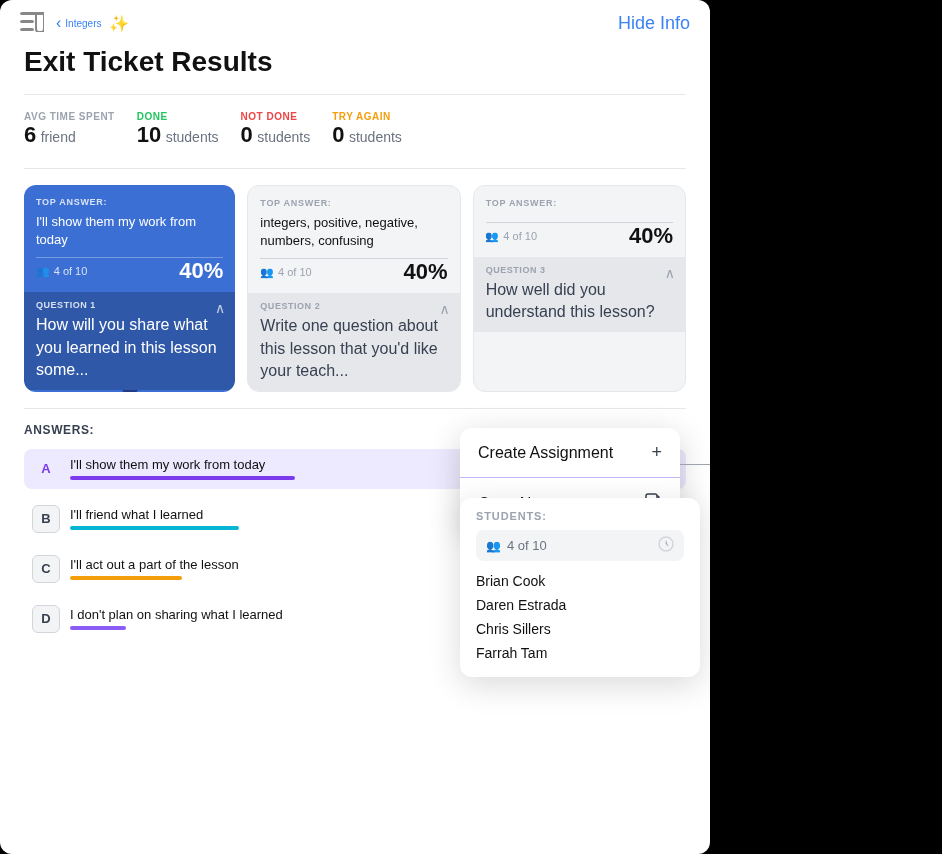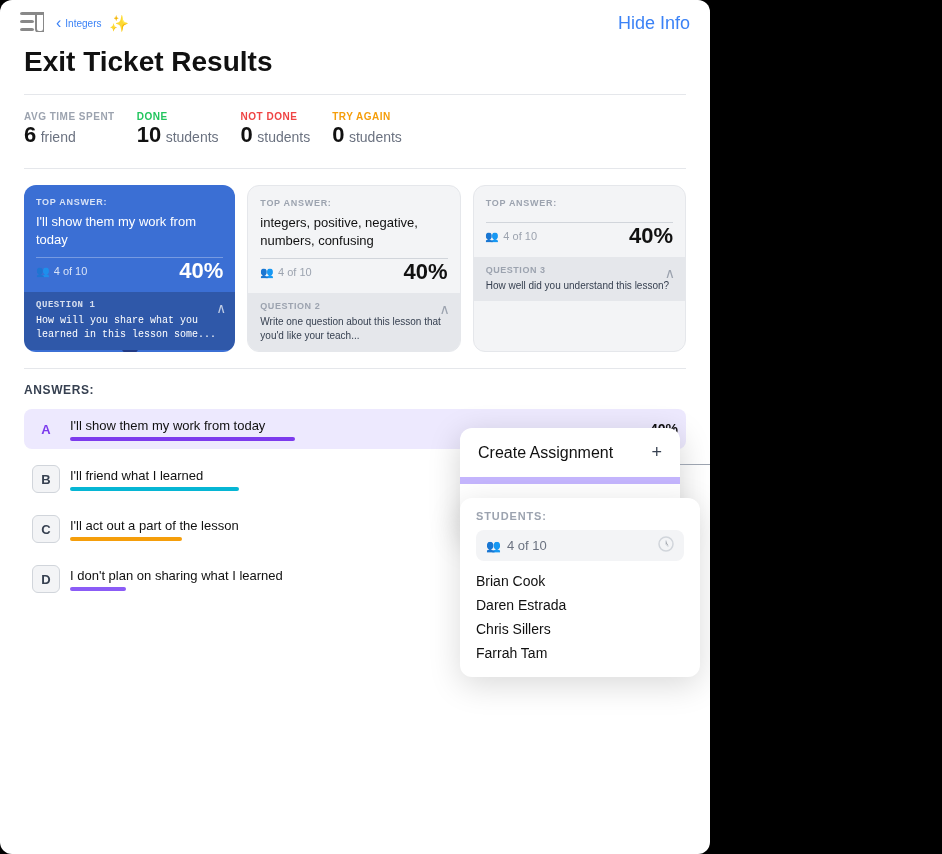--- a/index.html
+++ b/index.html
@@ -193,21 +193,21 @@
     .card-q-label {
       font-size: 9px;
       font-weight: 700;
       letter-spacing: 0.06em;
       text-transform: uppercase;
       margin-bottom: 4px;
     }
     .card-q-label.white { color: rgba(255,255,255,0.8); }
     .card-q-label.gray { color: #9ca3af; }
     .card-q-text {
-      font-size: 10px;
+      font-size: 16px;
       line-height: 1.4;
     }
     .card-q-text.white { color: #fff; }
     .card-q-text.dark { color: #374151; }
     .card-chevron {
       position: absolute;
       top: 8px;
       right: 10px;
       font-size: 14px;
     }
@@ -283,21 +283,21 @@
     }
     .popup-item {
       display: flex;
       align-items: center;
       justify-content: space-between;
       padding: 14px 18px;
       font-size: 16px;
       font-weight: 500;
       color: #111;
       cursor: pointer;
-      border-bottom: 7px solid #c4b5fd;
+      border-bottom: 1px solid #c4b5fd;
     }
     .popup-item:last-child { border-bottom: none; }
     .popup-icon {
       font-size: 18px;
       color: #374151;
     }
     
     .students-popup {
       position: absolute;
       top: 498px;
@@ -411,21 +411,21 @@
           <div class="top-answer-text white">I'll show them my work from today</div>
         </div>
         <div style="border-top:1px solid rgba(255,255,255,0.3); margin:0 12px;"></div>
         <div class="card-stats-row">
           <div class="card-students white">
             <span>👥</span>
             <span>4 of 10</span>
           </div>
           <div class="card-pct white">40%</div>
         </div>
-        <div class="card-bottom active" style="position:relative;font-family:Liberation Mono, monospace;">
+        <div class="card-bottom active" style="position:relative;">
           <div class="card-q-label white">QUESTION 1</div>
           <div class="card-q-text white">How will you share what you learned in this lesson some...</div>
           <span class="card-chevron white" style="position:absolute;top:8px;right:10px;">∧</span>
 
           <div style="position:absolute;bottom:-10px;left:50%;transform:translateX(-50%);width:0;height:0;border-left:8px solid transparent;border-right:8px solid transparent;border-top:10px solid rgba(30,50,120,0.85);"></div>
         </div>
       </div>
 
       <div class="question-card inactive">
         <div class="card-top">

